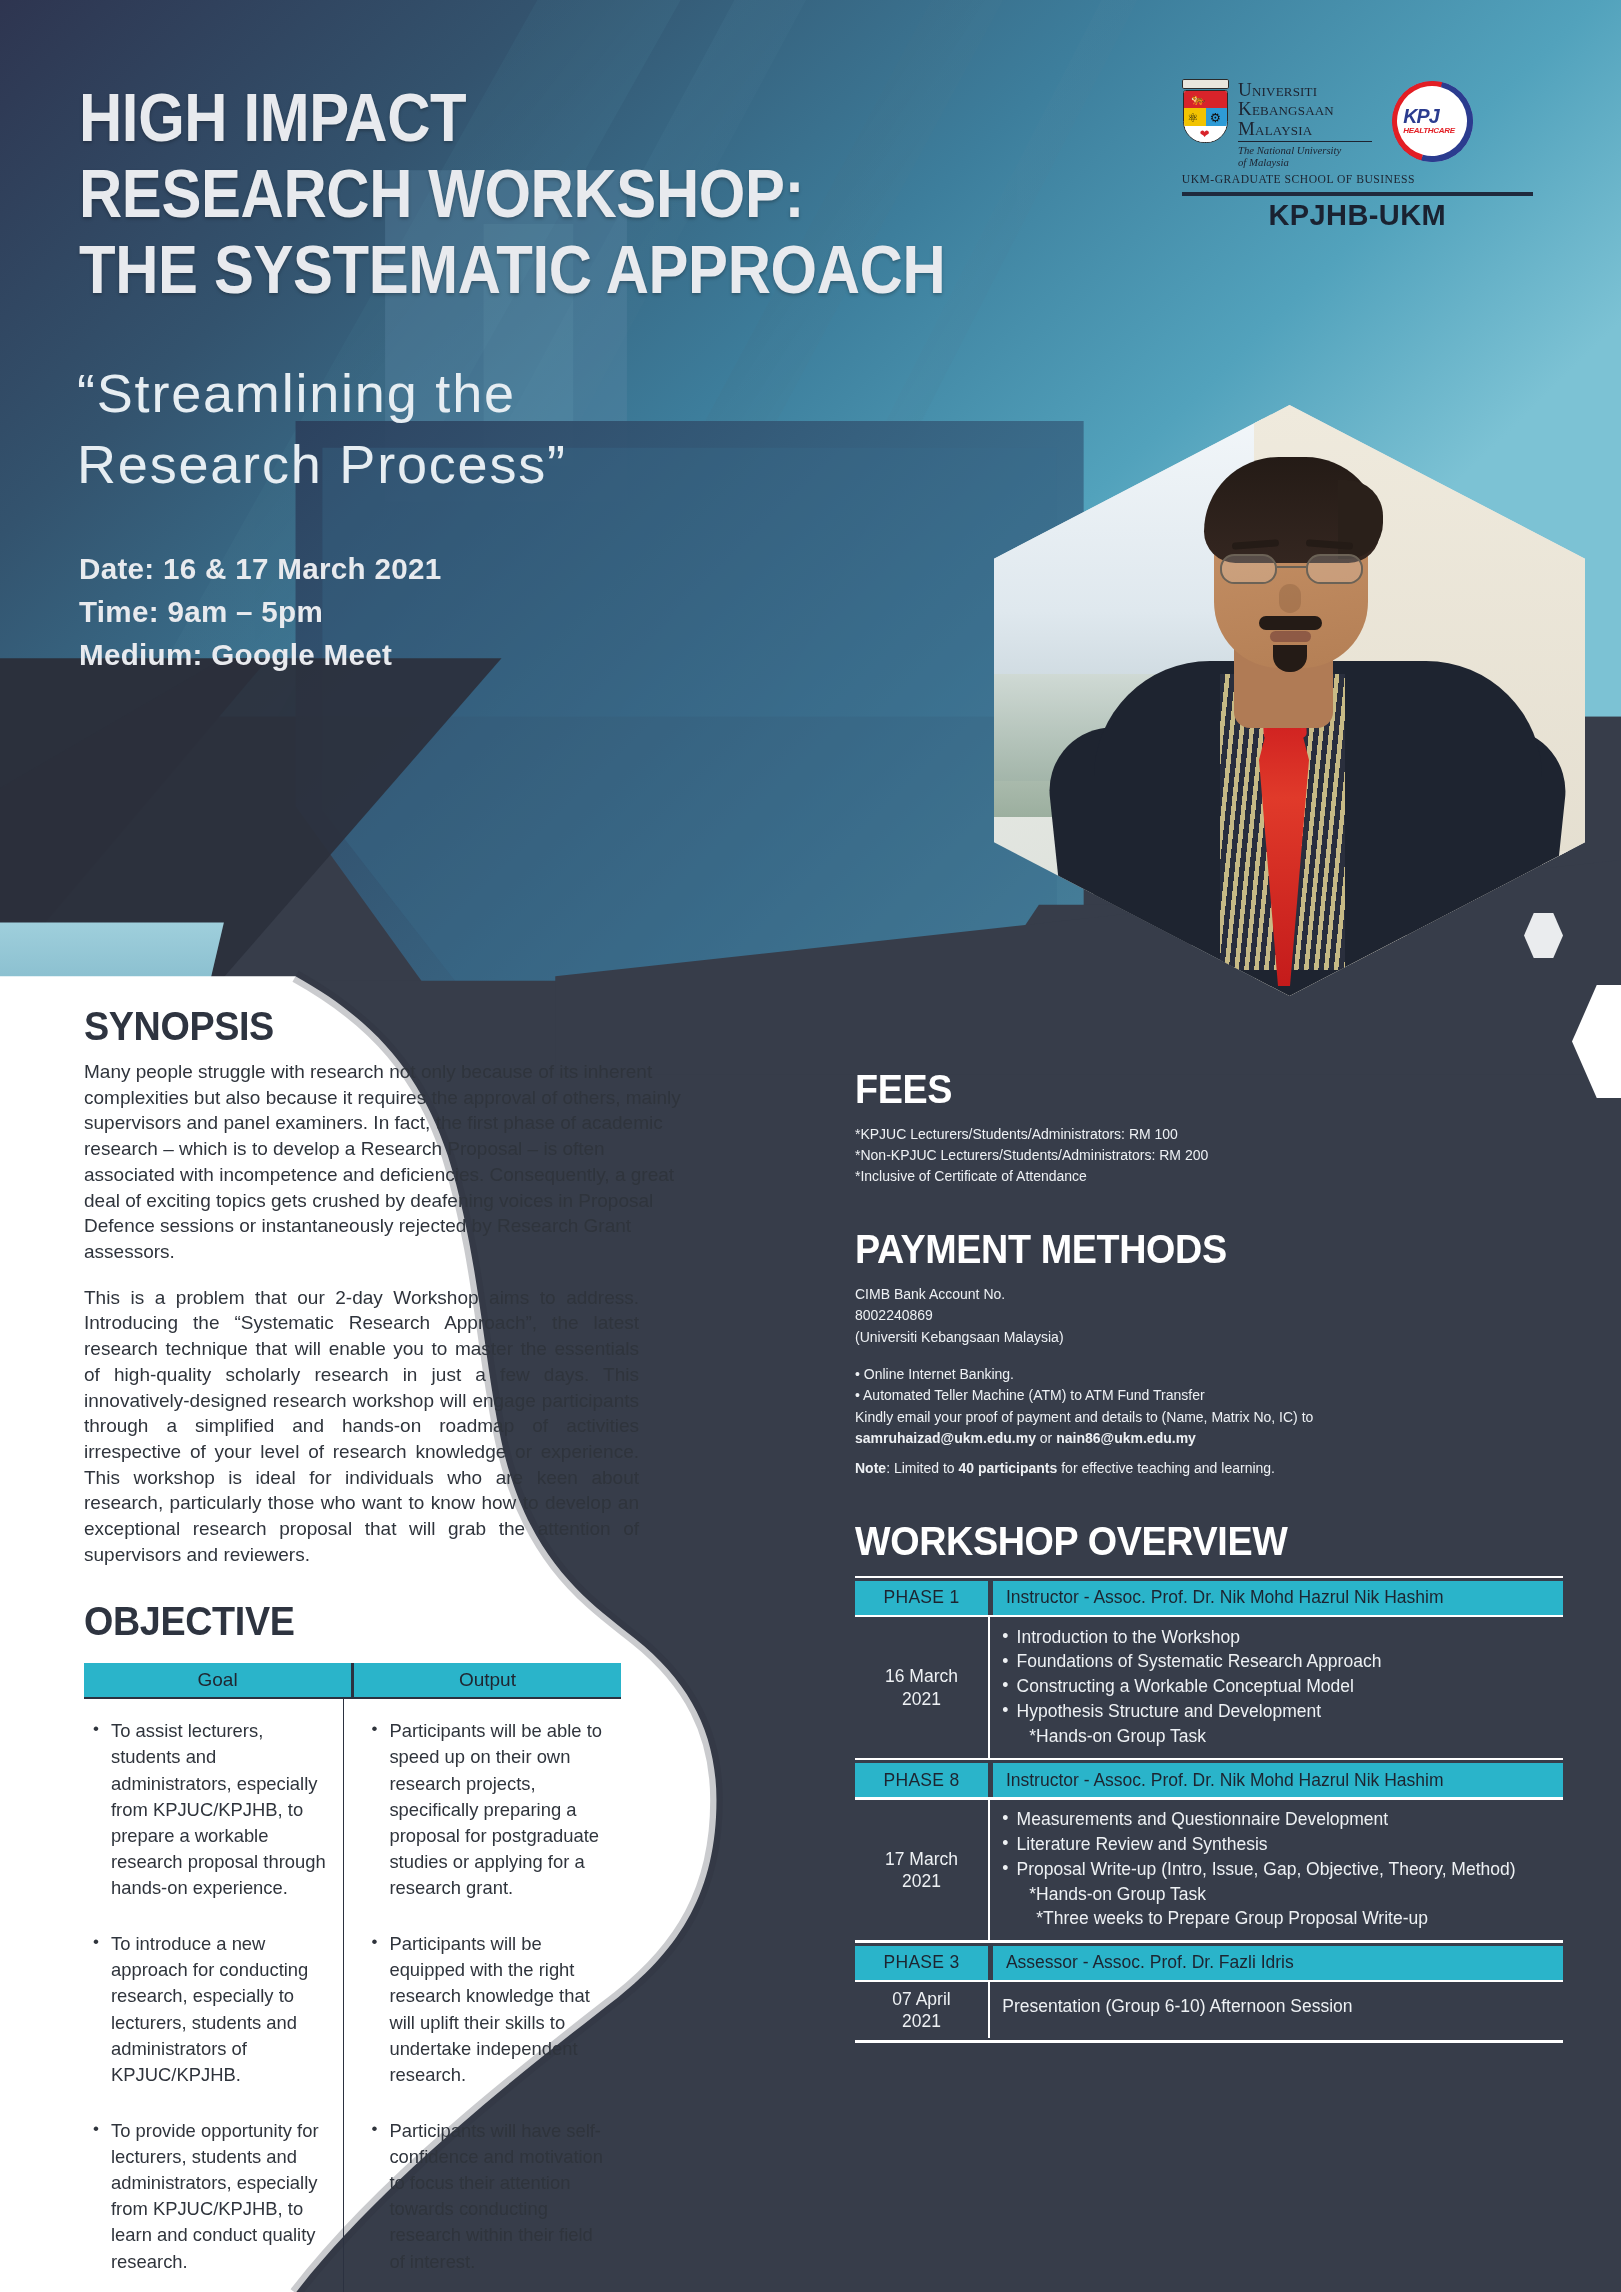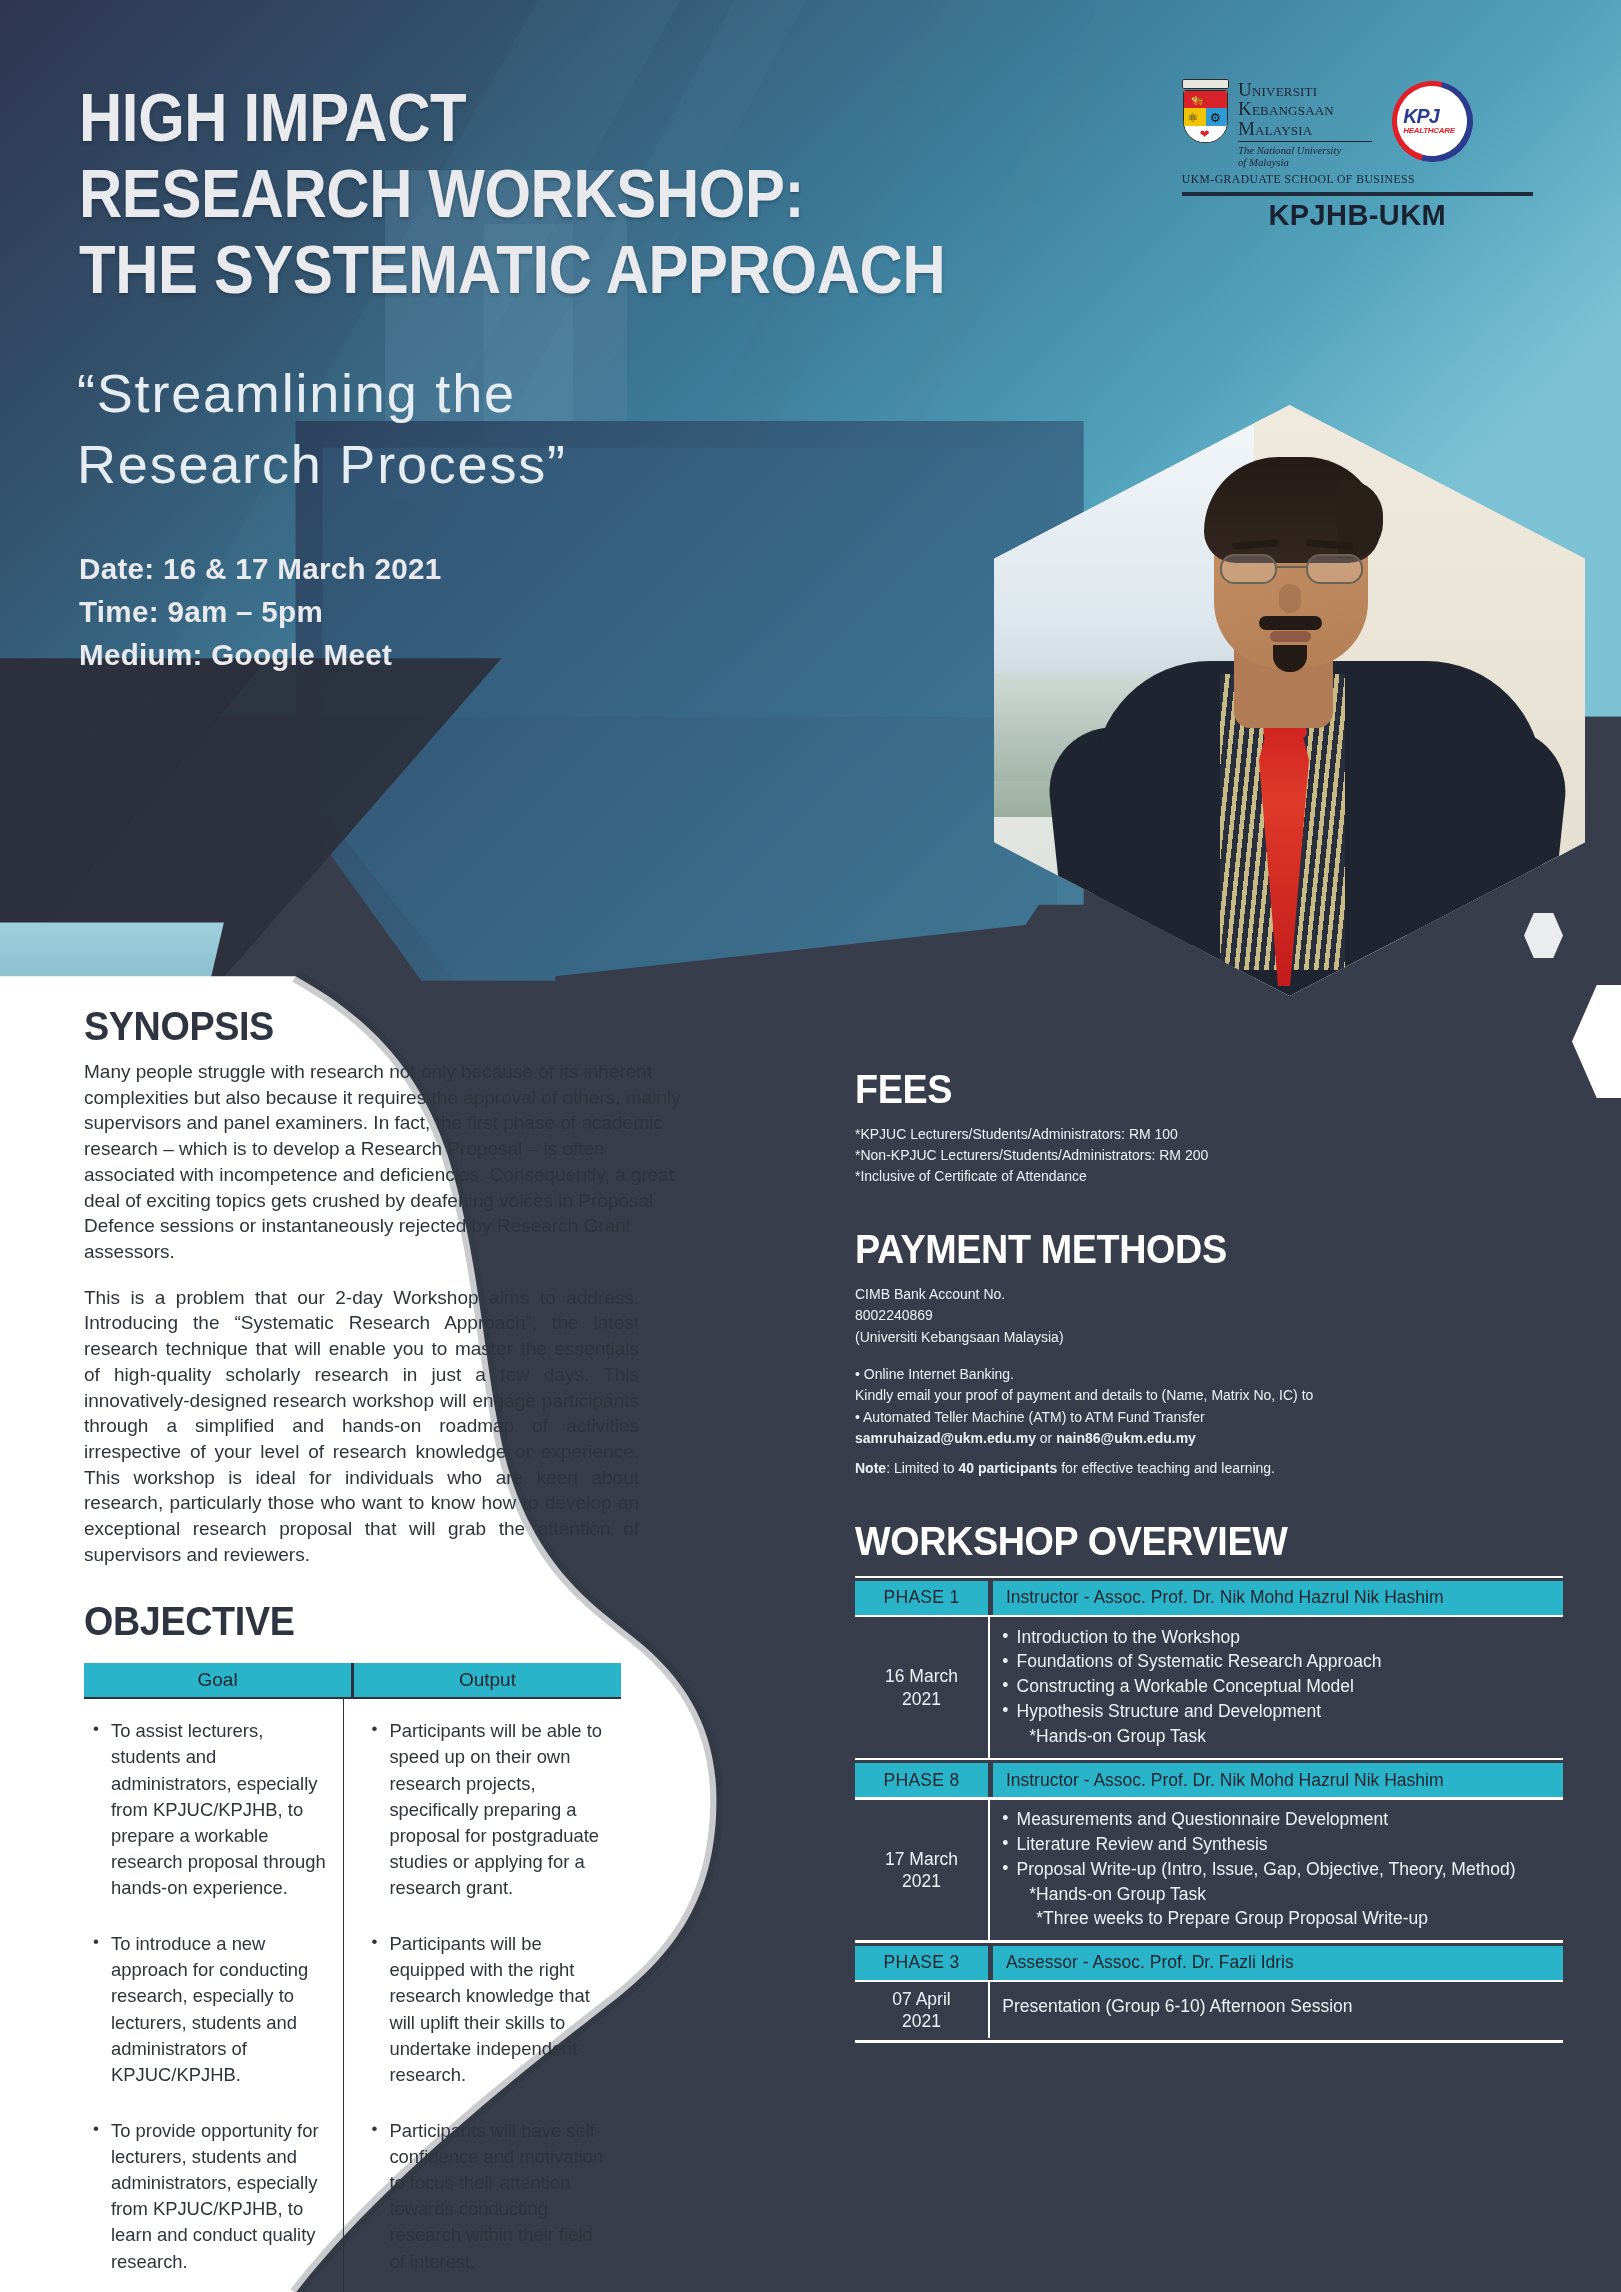--- a/index.html
+++ b/index.html
@@ -532,22 +532,22 @@
     <div class="body-light">*Inclusive of Certificate of Attendance</div>
 
     <div class="rgap-lg"></div>
 
     <h2 class="sec-light">PAYMENT METHODS</h2>
     <div class="body-light">CIMB Bank Account No.</div>
     <div class="body-light">8002240869</div>
     <div class="body-light">(Universiti Kebangsaan Malaysia)</div>
     <div class="rgap-sm"></div>
     <div class="body-light">• Online Internet Banking.</div>
+    <div class="body-light">• Automated Teller Machine (ATM) to ATM Fund Transfer</div>
     <div class="body-light" style="text-align:justify">Kindly email your proof of payment and details to (Name, Matrix No, IC) to</div>
-    <div class="body-light">• Automated Teller Machine (ATM) to ATM Fund Transfer</div>
     <div class="body-light">
       <b>samruhaizad@ukm.edu.my</b><span> or </span><b>nain86@ukm.edu.my</b>
     </div>
     <div class="rgap-xs"></div>
     <div class="body-light">
       <b>Note</b><span>: Limited to </span><b>40 participants</b><span> for effective teaching and learning.</span>
     </div>
 
     <div class="rgap-lg"></div>
 

